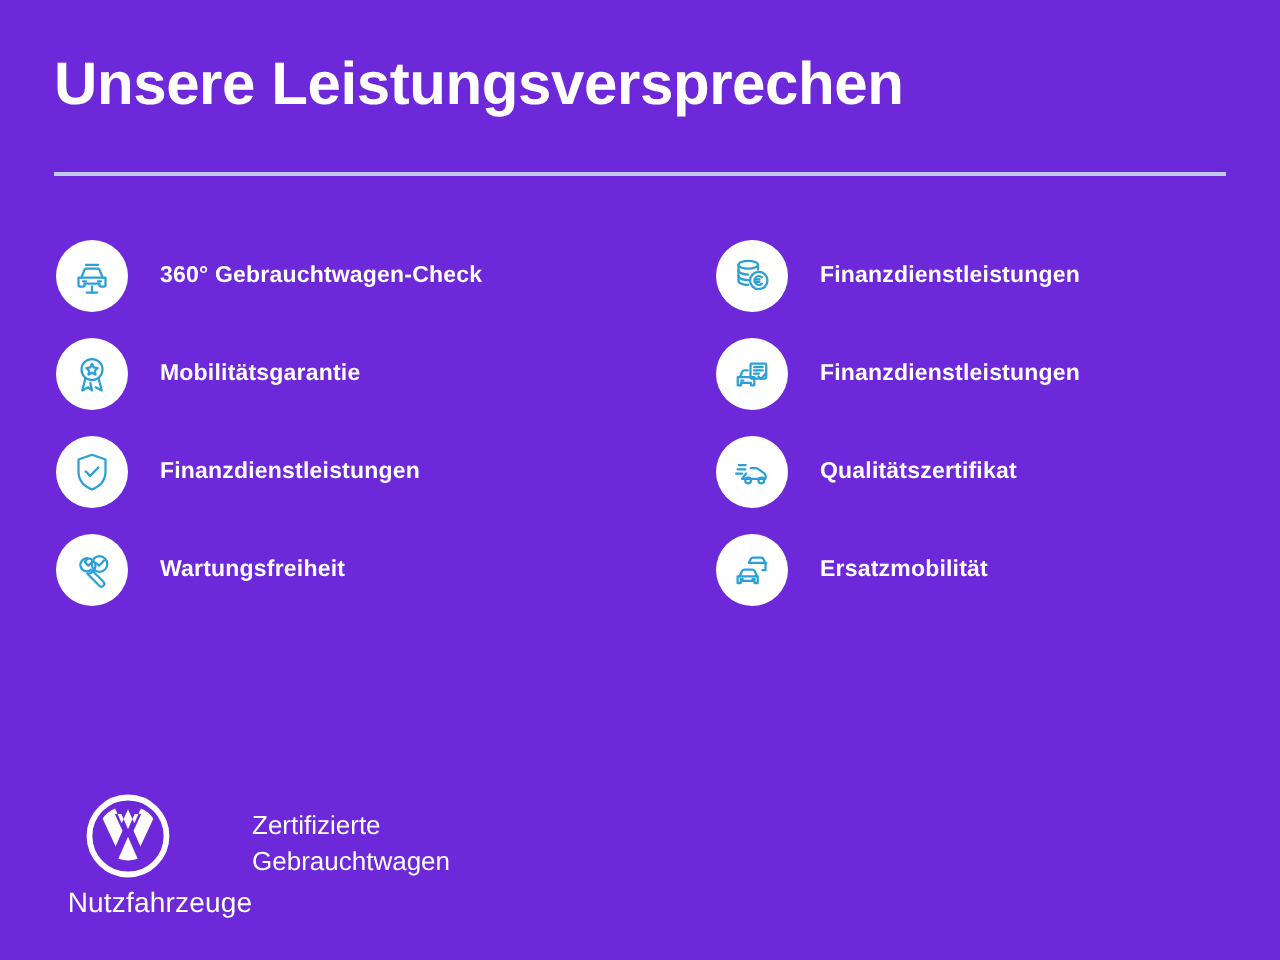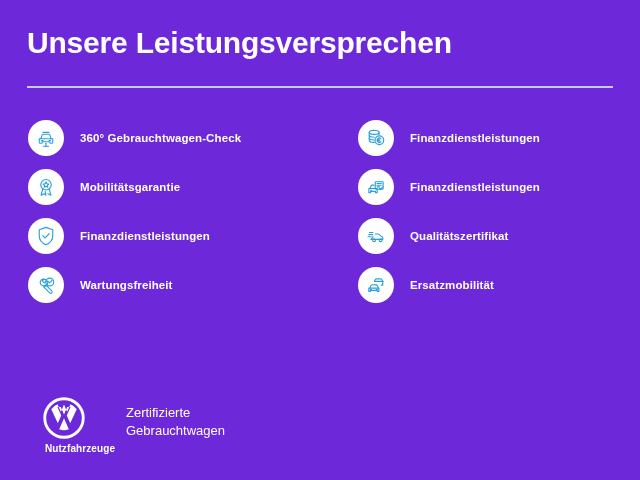--- a/index.html
+++ b/index.html
@@ -102,22 +102,22 @@
     display: flex;
     flex-direction: column;
     align-items: center;
   }
   .vw-mark {
     width: 44px;
     height: 44px;
   }
   .logo-sub {
     margin-top: 3px;
-    font-size: 10px;
-    font-weight: bold;
+    font-size: 14px;
+    font-weight: normal;
     color: #ffffff;
     letter-spacing: 0.1px;
     white-space: nowrap;
     margin-left: 32px;
   }
   .footer-text {
     margin-left: 26px;
     margin-top: 8px;
     font-size: 13px;
     font-weight: normal;

